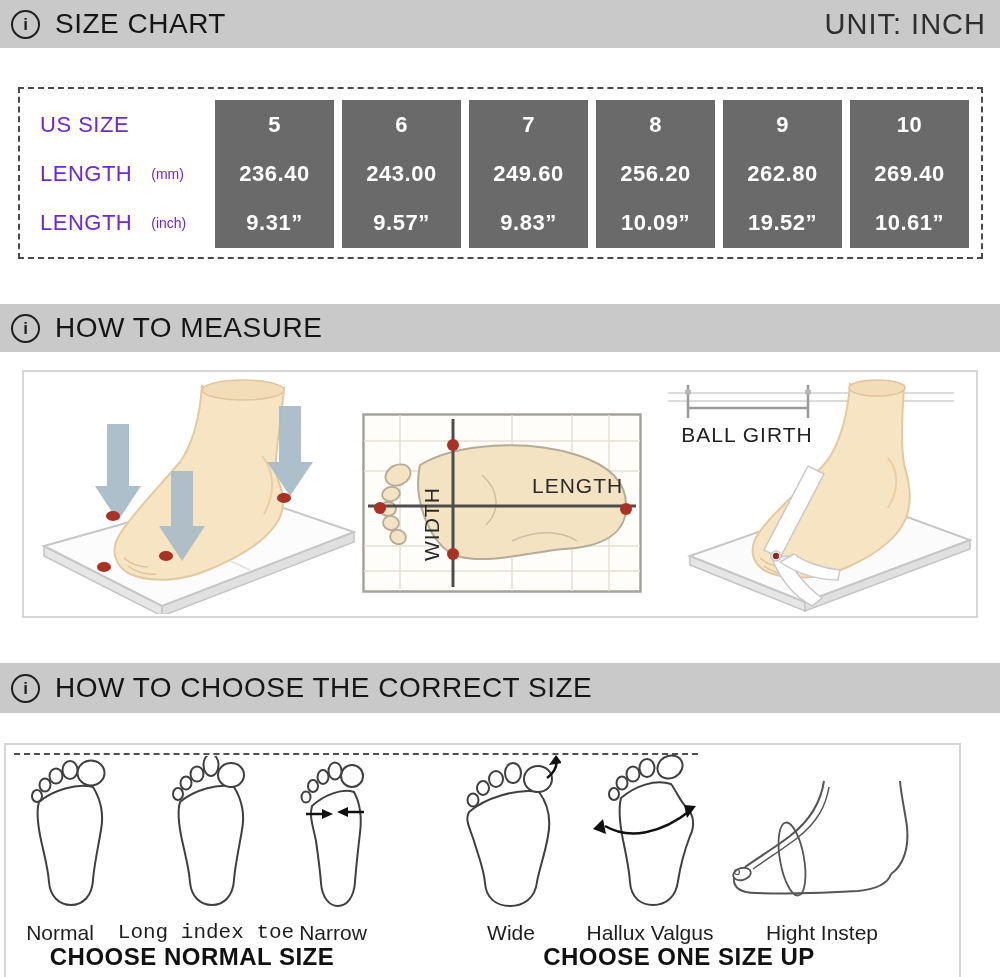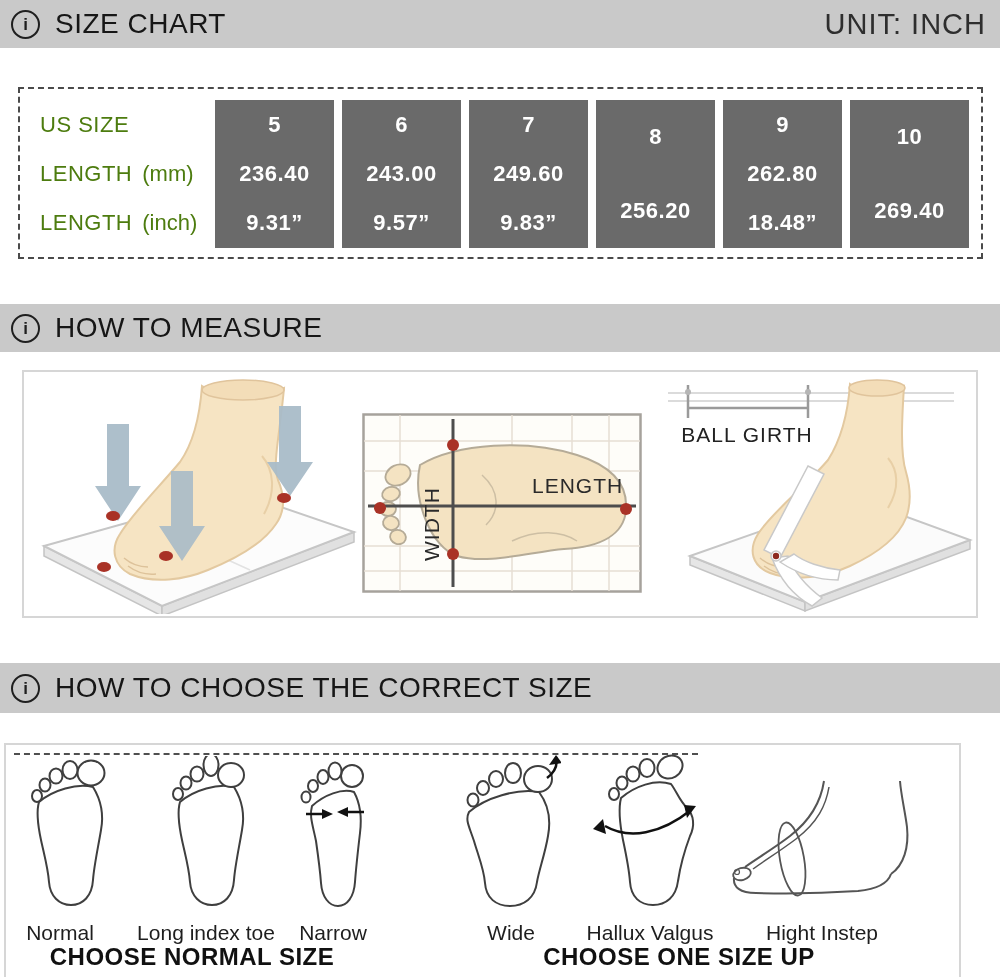--- a/index.html
+++ b/index.html
@@ -23,22 +23,22 @@
   .band-title { font-size:28px; font-weight:normal; color:#161616; letter-spacing:0.5px; margin:4px; }
   .unit-label { margin-left:auto; font-size:29px; color:#2e2e2e; letter-spacing:1px; }
 
   
   .table-box {
     position:absolute; left:18px; top:87px; width:965px; height:172px;
     border:2px dashed #4a4a4a; box-sizing:border-box; display:flex;
   }
   .table-inner { display:flex; flex:1; padding:11px 12px 9px 0; }
   .label-col { width:195px; flex:none; display:flex; flex-direction:column; padding-left:20px; box-sizing:border-box; }
-  .label-cell { flex:1; display:flex; align-items:center; font-size:22px; color:#4d7c0f; letter-spacing:0.5px; }
-  .label-cell .suffix { font-size:22px; margin-left:10px; letter-spacing:0; }
+  .label-cell { flex:1; display:flex; align-items:center; font-size:22px; color:#6d28d9; letter-spacing:0.5px; }
+  .label-cell .suffix { font-size:14px; margin-left:19px; letter-spacing:0; }
   .cols { flex:1; display:flex; gap:8px; }
   .col { flex:1; background:#6a6a6a; display:flex; flex-direction:column; }
   .cell { flex:1; display:flex; align-items:center; justify-content:center; color:#fff; font-size:22px; font-weight:bold; letter-spacing:0.5px; }
 
   
   .measure-box {
     position:absolute; left:22px; top:370px; width:956px; height:248px;
     border:2px solid #d6d6d6; box-sizing:border-box;
   }
   .choose-box {
@@ -92,29 +92,31 @@
           <div class="cell">9.57”</div>
         </div>
         <div class="col">
           <div class="cell">7</div>
           <div class="cell">249.60</div>
           <div class="cell">9.83”</div>
         </div>
         <div class="col">
           <div class="cell">8</div>
           <div class="cell">256.20</div>
+          <div class="cell">10.09”</div>
         </div>
         <div class="col">
           <div class="cell">9</div>
           <div class="cell">262.80</div>
-          <div class="cell">18.48”</div>
+          <div class="cell">19.52”</div>
         </div>
         <div class="col">
           <div class="cell">10</div>
           <div class="cell">269.40</div>
+          <div class="cell">10.61”</div>
         </div>
       </div>
     </div>
   </section>
 
   <header class="band band-2">
     <span class="info-circle">
         <span>i</span>
       </span>
     <h2 class="band-title">HOW TO MEASURE</h2>
@@ -264,21 +266,21 @@
       <path d="M96,2 C93,22 84,40 62,57 C45,70 28,80 17,88" fill="none" stroke="#555" stroke-width="2"></path>
       <path d="M101,8 C98,26 90,43 68,60 C52,72 36,82 25,90" fill="none" stroke="#555" stroke-width="1.5"></path>
       <ellipse cx="14" cy="95" rx="9" ry="6" transform="rotate(-15 14 95)" fill="#fff" stroke="#555" stroke-width="1.8"></ellipse>
       <circle cx="9" cy="93" r="2.5" fill="none" stroke="#555" stroke-width="1.2"></circle>
       <path d="M6,99 C5,108 12,114 28,114 C60,115 100,114 130,112 C150,110 160,104 163,95" fill="none" stroke="#555" stroke-width="2"></path>
       <path d="M163,95 C176,86 181,68 179,48 C177,32 173,16 172,2" fill="none" stroke="#555" stroke-width="2"></path>
       <ellipse cx="64" cy="80" rx="12" ry="37" transform="rotate(-10 64 80)" fill="none" stroke="#555" stroke-width="1.8"></ellipse>
     </svg>
 
     <span class="foot-label" style="left:54px;">Normal</span>
-    <span class="foot-label" style="left:200px;">Long index toe</span>
+    <span class="foot-label" style="left:200px;font-family:Liberation Mono, monospace;">Long index toe</span>
     <span class="foot-label" style="left:327px;">Narrow</span>
     <span class="foot-label" style="left:505px;">Wide</span>
     <span class="foot-label" style="left:644px;">Hallux Valgus</span>
     <span class="foot-label" style="left:816px;">Hight Instep</span>
 
     <span class="caption" style="left:673px;">CHOOSE ONE SIZE UP</span>
     <span class="caption" style="left:186px;">CHOOSE NORMAL SIZE</span>
   </section>
 
 </div>

